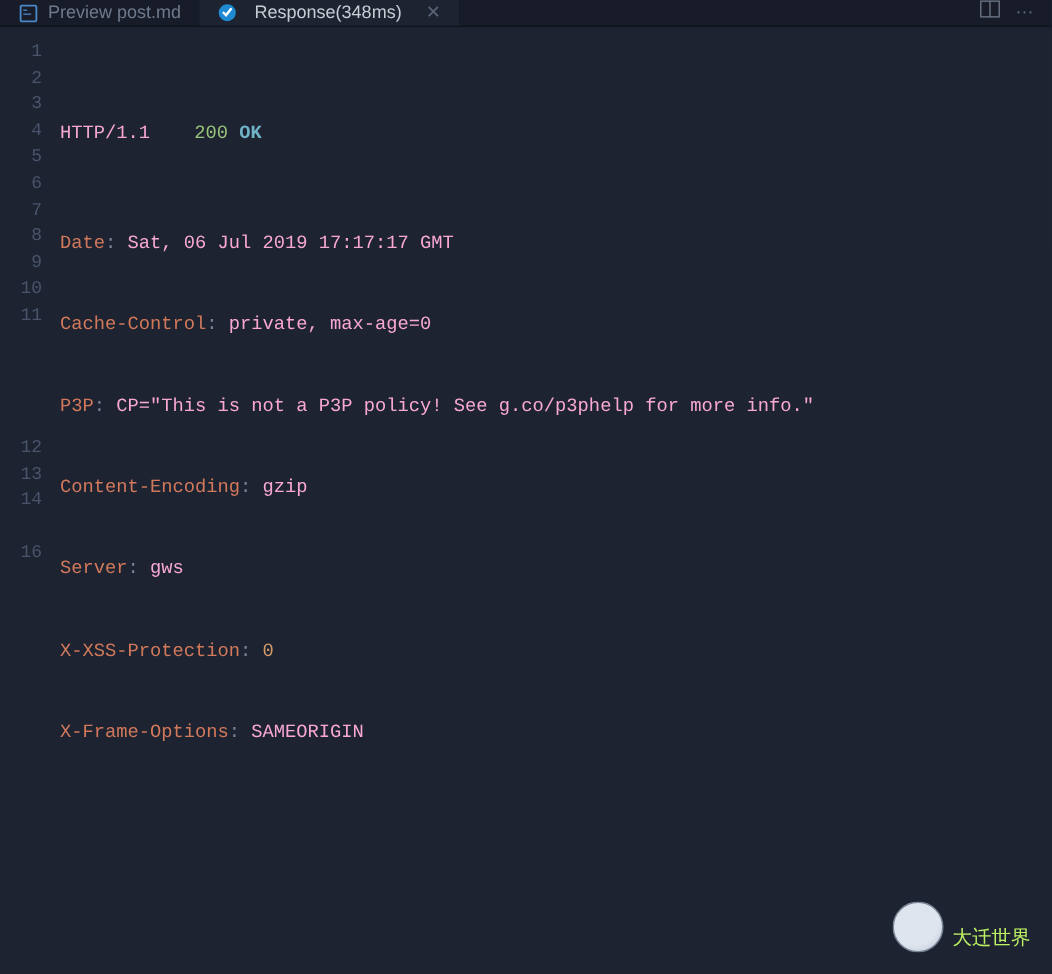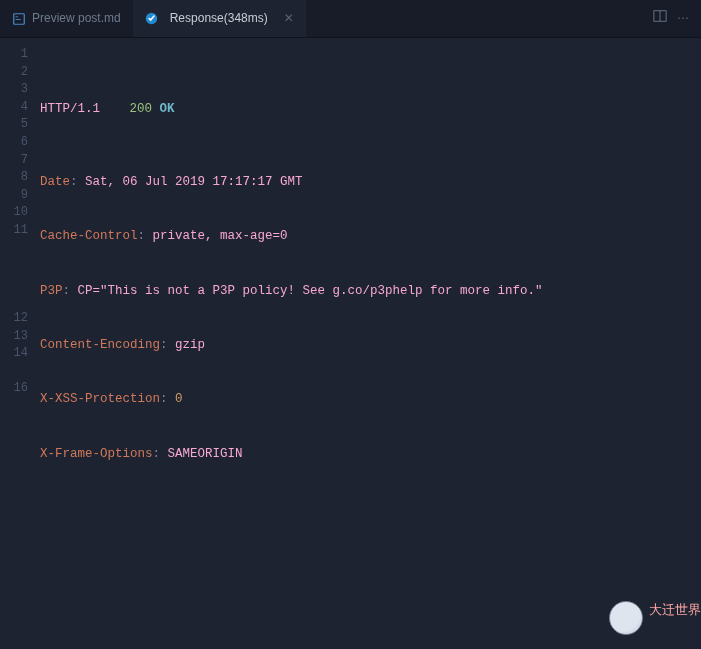--- a/index.html
+++ b/index.html
@@ -9,21 +9,21 @@
     font-family: "SFMono-Regular", Consolas, "Liberation Mono", Menlo, monospace;
     font-size: 12.5px;
     line-height: 1.45;
     width: 701px;
     height: 649px;
     overflow: hidden;
   }
   .tabs {
     display: flex;
     align-items: center;
-    height: 38px;
+    height: 18px;
     background: #171c28;
     border-bottom: 1px solid #0e121b;
     font-family: -apple-system, BlinkMacSystemFont, "Segoe UI", sans-serif;
     font-size: 12px;
   }
   .tab {
     display: flex;
     align-items: center;
     gap: 6px;
     padding: 0 12px;
@@ -71,26 +71,26 @@
   .hkey  { color: #d2795b; text-align: center; }   
   .hval  { color: #f9a8d4; }   
   .num   { color: #d29a66; }   
   .grn   { color: #98c379; margin-left: 22px; }   
   .kw    { color: #6fb4c7; font-weight: bold; }   
   .pun   { color: #7b8396; }   
 
   
   .watermark {
     position: fixed;
-    right: 0;
+    right: 14px;
     bottom: 14px;
     display: flex;
-    align-items: flex-start;
+    align-items: flex-end;
     gap: 6px;
-    color: #fca5a5;
+    color: #bef264;
     font-family: sans-serif;
     font-size: 13px;
   }
   .avatar {
     width: 34px; height: 34px;
     border-radius: 50%;
     background: radial-gradient(circle at 40% 35%, #dfe5ee 0 60%, #b9c3d2 100%);
     border: 1px solid #7a8596;
   }
 </style>
@@ -151,20 +151,21 @@
   </div>
 
   <div class="code">
     
     <div class="line"><span class="hval">HTTP/1.1 </span><span class="grn">200</span><span class="hval"> </span><span class="kw">OK</span></div>
     
     <div class="line"><span class="hkey">Date</span><span class="pun">: </span><span class="hval">Sat, 06 Jul 2019 17:17:17 GMT</span></div>
     <div class="line"><span class="hkey">Cache-Control</span><span class="pun">: </span><span class="hval">private, max-age=0</span></div>
     <div class="line"><span class="hkey">P3P</span><span class="pun">: </span><span class="hval">CP="This is not a P3P policy! See g.co/p3phelp for more info."</span></div>
     <div class="line"><span class="hkey">Content-Encoding</span><span class="pun">: </span><span class="hval">gzip</span></div>
+    <div class="line"><span class="hkey">Server</span><span class="pun">: </span><span class="hval">gws</span></div>
     <div class="line"><span class="hkey">X-XSS-Protection</span><span class="pun">: </span><span class="num">0</span></div>
     <div class="line"><span class="hkey">X-Frame-Options</span><span class="pun">: </span><span class="hval">SAMEORIGIN</span></div>
     
     
     
     
 
     
 
     

